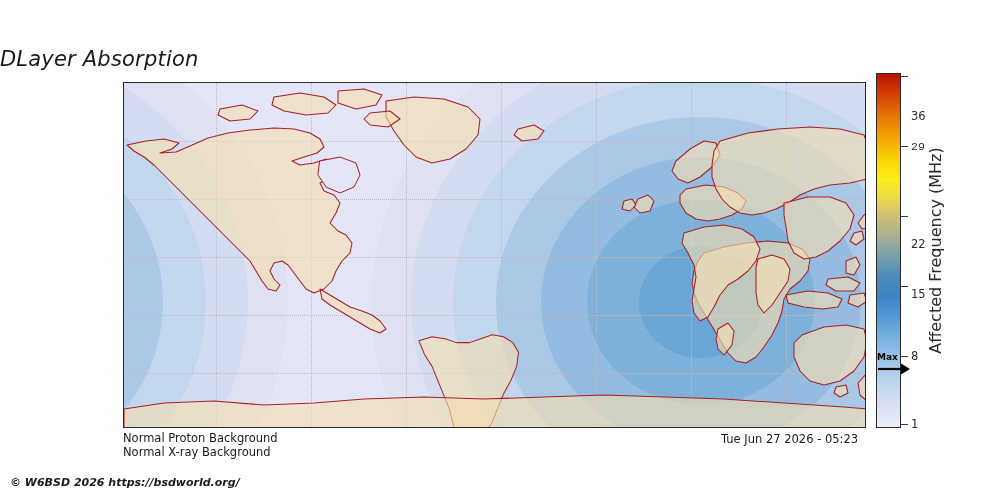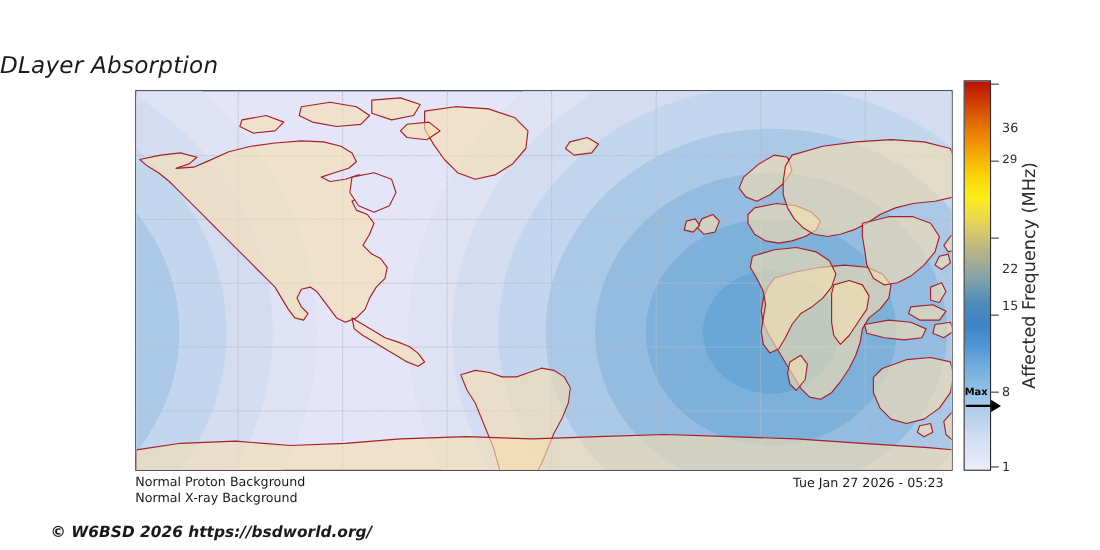--- a/index.html
+++ b/index.html
@@ -84,22 +84,22 @@
     position:absolute;left:123px;font-size:11.5px;color:#1a1a1a;
     white-space:nowrap;
   }
   .note.l1{top:431px;}
   .note.l2{top:445px;}
   .stamp{
     position:absolute;left:721px;top:432px;font-size:11.5px;color:#1a1a1a;
     white-space:nowrap;
   }
   .footer{
-    position:absolute;left:10px;top:476px;font-size:14px;
-    font-style:italic;font-weight:700;color:#1a1a1a;white-space:nowrap;margin-left:36px;
+    position:absolute;left:10px;top:476px;font-size:11px;
+    font-style:italic;font-weight:700;color:#1a1a1a;white-space:nowrap;
   }
 </style>
 </head>
 <body>
 
 <div id="root">
 
   <div class="title">DLayer Absorption</div>
 
   <div class="map-frame">
@@ -221,37 +221,37 @@
 
   <div class="cbar"></div>
   <div id="cb-ticks">
       <div class="cb-tick" style="top: 76px;"></div>
       <div class="cb-lab" style="top: 76px; margin-top: 40px;">36</div>
       <div class="cb-tick" style="top: 146px;"></div>
       <div class="cb-lab" style="top: 146px; font-family: Liberation Mono, monospace;">29</div>
       <div class="cb-tick" style="top: 216px;"></div>
       <div class="cb-lab" style="top: 232px; margin-top: 12px;">22</div>
       <div class="cb-tick" style="top: 286px;"></div>
-      <div class="cb-lab" style="top: 278px;">15</div>
+      <div class="cb-lab" style="top: 294px;">15</div>
       <div class="cb-tick" style="top: 356px;"></div>
       <div class="cb-lab" style="top: 356px;">8</div>
       <div class="cb-tick" style="top: 424px;"></div>
       <div class="cb-lab" style="top: 424px;">1</div>
     </div>
 
   <div class="max-marker">
     <div class="mlab">Max</div>
     <svg width="34" height="14" viewBox="0 0 34 14">
       <line x1="1" y1="7" x2="25" y2="7" stroke="#000" stroke-width="2.2"></line>
       <polygon points="24,1.5 33,7 24,12.5" fill="#000"></polygon>
     </svg>
   </div>
 
   <div class="cb-title">
     <span>Affected Frequency (MHz)</span>
   </div>
 
   <div class="note l2">Normal X-ray Background</div>
   <div class="note l1">Normal Proton Background</div>
-  <div class="stamp">Tue Jan 27 2026 - 05:23</div>
+  <div class="stamp">Tue Jun 27 2026 - 05:23</div>
   <div class="footer">© W6BSD 2026 https://bsdworld.org/</div>
 
 </div>
 
 </body></html>

